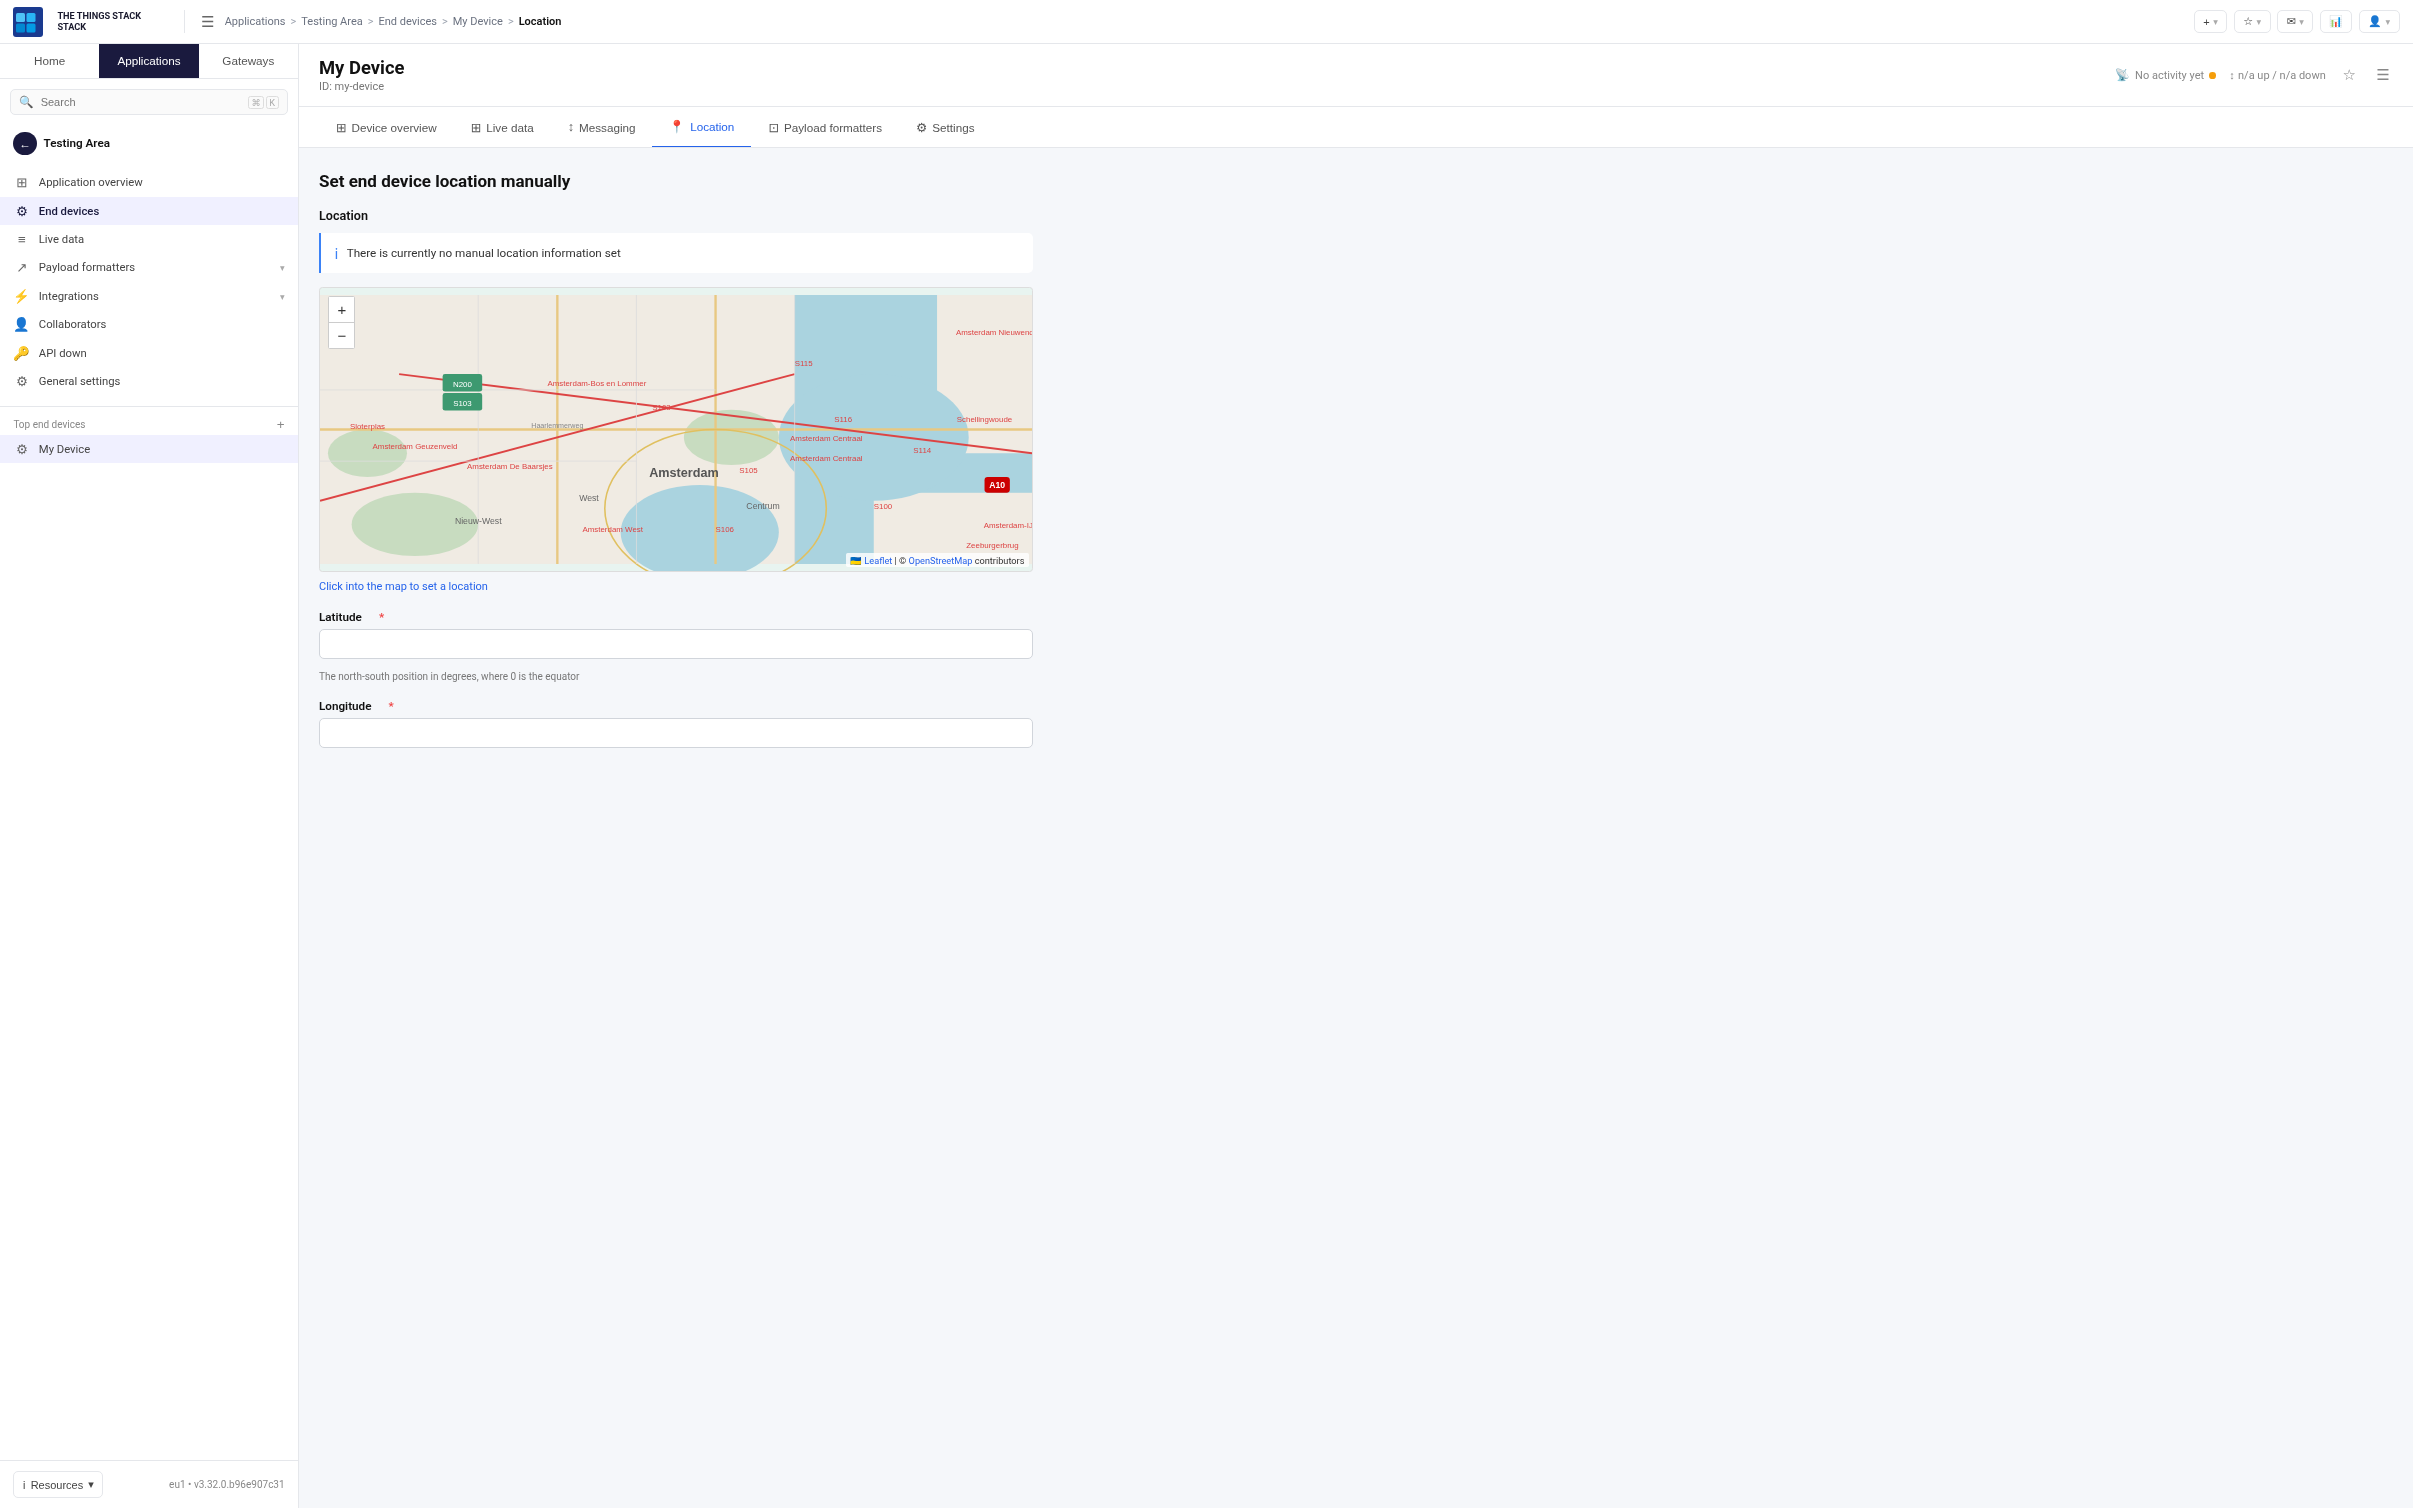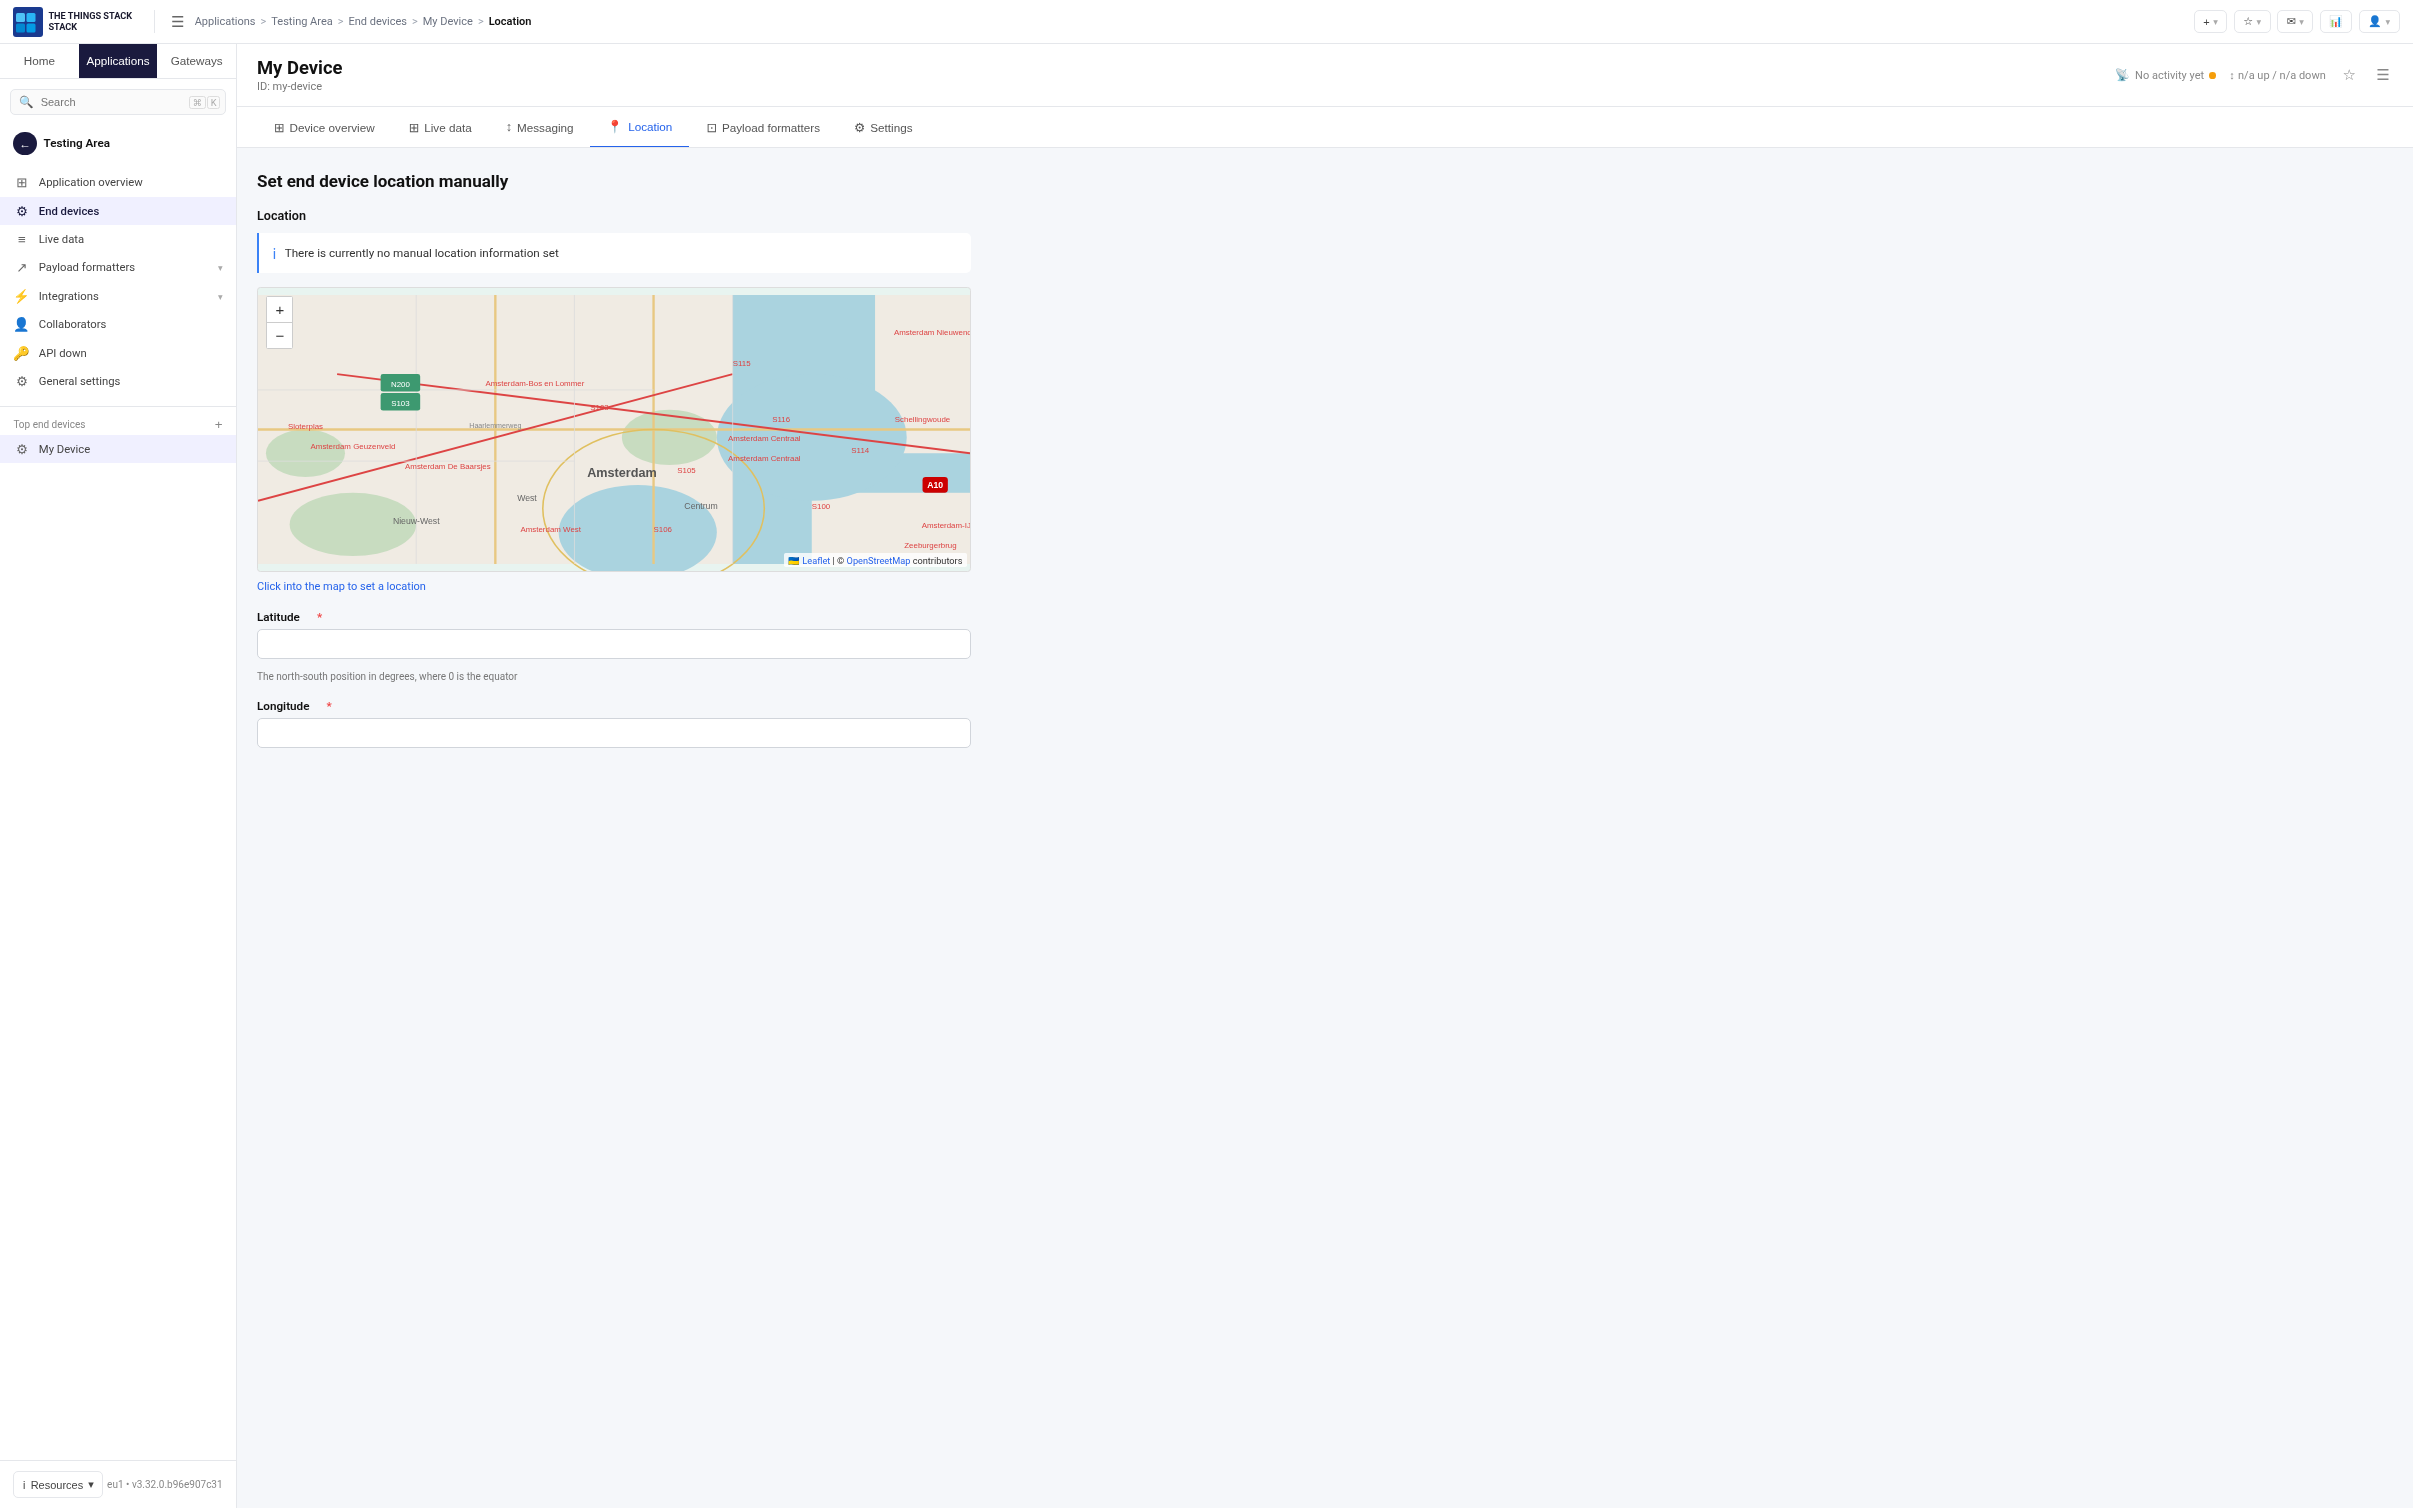--- a/index.html
+++ b/index.html
@@ -1,36 +1,36 @@
 <!DOCTYPE html>
 <html style="font-size:13.4px"><head>
   <meta charset="utf-8">
   <style>
     * { box-sizing: border-box; margin: 0; padding: 0; }
     body { font-family: -apple-system, BlinkMacSystemFont, 'Segoe UI', Roboto, sans-serif; font-size: 11.7px; color: #333; background: #f5f7fa; display: flex; flex-direction: column; height: 100vh; overflow: hidden; }
 
     
     .topbar { display: flex; align-items: center; background: #fff; border-bottom: 0.8px solid #e5e7eb; height: 44px; padding: 0 13.4px; gap: 6.7px; flex-shrink: 0; }
-    .logo { display: flex; align-items: center; gap: 5px; margin-right: 8px; }
+    .logo { display: flex; align-items: center; gap: 14px; margin-right: 29px; }
     .logo-icon { width: 30px; height: 30px; }
     .logo-text { font-size: 9.2px; font-weight: 700; color: #1a1a2e; line-height: 1.1; }
     .topbar-divider { width: 0.8px; height: 23.5px; background: #e5e7eb; margin: 0 6.7px; }
     .sidebar-toggle { background: none; border: none; cursor: pointer; padding: 3.4px; color: #666; font-size: 15px; }
     .breadcrumb { display: flex; align-items: center; gap: 5px; font-size: 11px; color: #6b7280; flex: 1; }
     .breadcrumb a { color: #6b7280; text-decoration: none; }
     .breadcrumb .sep { color: #9ca3af; }
     .breadcrumb .current { color: #111; font-weight: 600; }
     .topbar-actions { display: flex; align-items: center; gap: 6.7px; }
     .topbar-btn { display: flex; align-items: center; gap: 3.4px; background: none; border: 0.8px solid #e5e7eb; border-radius: 5px; padding: 4.2px 8.4px; cursor: pointer; font-size: 11px; color: #444; }
 
     
     .main-layout { display: flex; flex: 1; overflow: hidden; }
 
     
-    .sidebar { width: 237px; background: #fff; border-right: 0.8px solid #e5e7eb; display: flex; flex-direction: column; overflow-y: auto; flex-shrink: 0; }
+    .sidebar { width: 299px; background: #fff; border-right: 0.8px solid #e5e7eb; display: flex; flex-direction: column; overflow-y: auto; flex-shrink: 0; }
     .sidebar-nav-top { display: flex; gap: 0; border-bottom: 0.8px solid #e5e7eb; }
     .nav-tab { flex: 1; text-align: center; padding: 10px 6.7px; font-size: 11.7px; cursor: pointer; border: none; background: none; color: #555; border-bottom: 1.7px solid transparent; }
     .nav-tab.active { background: #1a1a3e; color: #fff; border-radius: 0; }
     .search-box { display: flex; align-items: center; gap: 6.7px; margin: 10px 10px; border: 0.8px solid #e5e7eb; border-radius: 5px; padding: 5px 8.4px; background: #fafafa; }
     .search-box input { border: none; background: none; outline: none; font-size: 11px; flex: 1; color: #333; }
     .search-box .kbd { font-size: 9.2px; color: #aaa; display: flex; gap: 1.7px; }
     .search-box .kbd span { border: 0.8px solid #ddd; border-radius: 2.5px; padding: 0 2.5px; }
     .sidebar-section-header { display: flex; align-items: center; gap: 6.7px; padding: 6.7px 13.4px; cursor: pointer; }
     .back-btn { width: 23.5px; height: 23.5px; border-radius: 50%; background: #1a1a3e; color: #fff; display: flex; align-items: center; justify-content: center; font-size: 11.7px; cursor: pointer; border: none; flex-shrink: 0; }
     .section-title { font-size: 11.7px; font-weight: 600; color: #111; }

